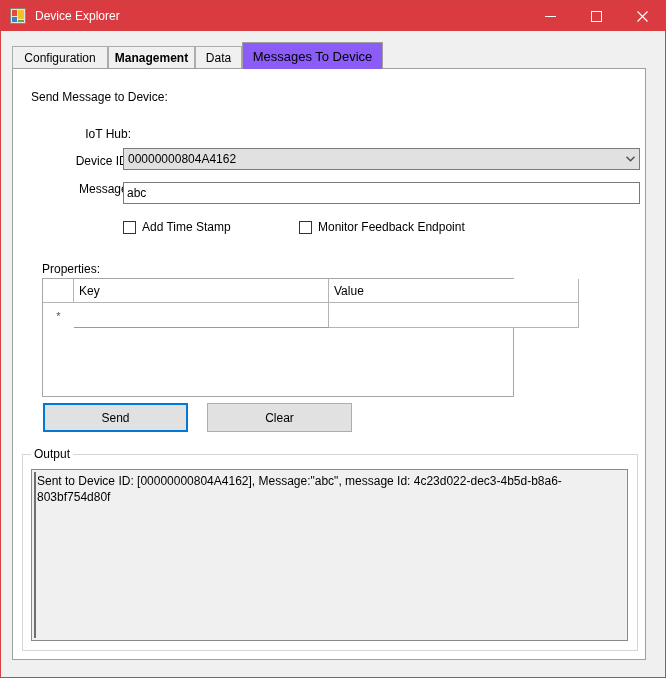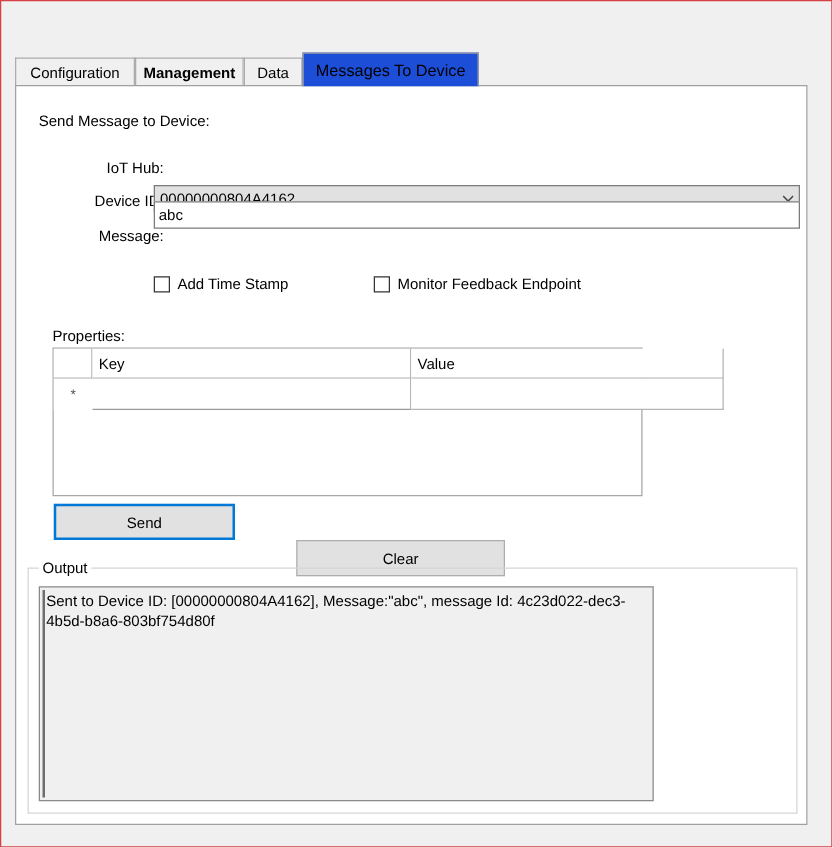--- a/index.html
+++ b/index.html
@@ -90,21 +90,21 @@
     font-size: 12px;
     color: #000;
     display: flex;
     align-items: center;
     justify-content: center;
     padding: 0 8px;
     white-space: nowrap;
   }
   .tab.selected {
     height: 27px;
-    background: #1d4ed8;
+    background: #8b5cf6;
     border-color: #a0a0a0;
     z-index: 3;
     font-size: 13px;
     padding: 0 11px;
   }
 
   
   #tabpage {
     position: absolute;
     left: 11px; top: 67px;
@@ -296,20 +296,48 @@
     color: #000;
     line-height: 16px;
     word-break: break-word;
   }
 </style>
 </head>
 <body>
 
 <div id="window">
 
+  <div id="titlebar">
+    <div id="app-icon">
+      <div class="ic-frame"></div>
+      <div class="ic-a"></div>
+        <div class="ic-b"></div>
+      <div class="ic-c"></div>
+        <div class="ic-d"></div>
+    </div>
+    <div id="title-text">Device Explorer</div>
+
+    <div id="window-controls">
+      <div class="win-btn">
+        <svg width="11" height="11" viewBox="0 0 11 11">
+          <rect x="0" y="5" width="11" height="1" fill="#ffffff"></rect>
+        </svg>
+      </div>
+      <div class="win-btn">
+        <svg width="11" height="11" viewBox="0 0 11 11">
+          <rect x="0.5" y="0.5" width="10" height="10" fill="none" stroke="#ffffff" stroke-width="1"></rect>
+        </svg>
+      </div>
+      <div class="win-btn">
+        <svg width="11" height="11" viewBox="0 0 11 11">
+          <path d="M0.5 0.5 L10.5 10.5 M10.5 0.5 L0.5 10.5" stroke="#ffffff" stroke-width="1.1" fill="none"></path>
+        </svg>
+      </div>
+    </div>
+  </div>
 
   <div id="tabstrip">
     <div class="tab" style="left:0px; width:96px;">
       <span>Configuration</span>
     </div>
     <div class="tab" style="left:96px; width:87px;font-weight:bold;">
       <span>Management</span>
     </div>
     <div class="tab" style="left:183px; width:47px;">
       <span>Data</span>
@@ -329,21 +357,21 @@
     <div class="combo" style="left:110px; top:79px; width:517px; height:22px;">
       <div class="combo-text">00000000804A4162</div>
       <div class="combo-arrow">
         <svg width="9" height="6" viewBox="0 0 9 6">
           <path d="M0.5 0.8 L4.5 4.8 L8.5 0.8" stroke="#4a4a4a" stroke-width="1.3" fill="none"></path>
         </svg>
       </div>
     </div>
 
     <div class="lbl-right" style="left:18px; top:113px; width:100px;">Message:</div>
-    <input class="tbox" type="text" style="left: 110px; top: 92px; width: 517px; height: 22px;" value="abc">
+    <input class="tbox" type="text" style="left: 110px; top: 113px; width: 517px; height: 22px;" value="abc">
 
     <div class="cbrow" style="left:110px; top:151px;">
       <span class="cbbox"></span>
       <span>Add Time Stamp</span>
     </div>
     <div class="cbrow" style="left:286px; top:151px;">
       <span class="cbbox"></span>
       <span>Monitor Feedback Endpoint</span>
     </div>
 
@@ -360,28 +388,28 @@
       <div id="grid-newrow">
         <div class="gc rowhdr" style="width:31px;">*</div>
         <div class="gc keycell" style="width:255px;"></div>
         <div class="gc" style="width:250px;"></div>
       </div>
     </div>
 
     <div class="btn focused" style="left:30px; top:334px; width:145px; height:29px;">
       <span>Send</span>
     </div>
-    <div class="btn" style="left:224px; top:334px; width:167px; height:29px;margin-top:29px;">
+    <div class="btn" style="left:194px; top:334px; width:145px; height:29px;">
       <span>Clear</span>
     </div>
 
     <div id="output-group" style="left:9px; top:378px; width:616px; height:204px;">
       <div class="gb-border"></div>
       <div class="gb-legend">Output</div>
 
-      <div id="output-box" style="left:9px; top:22px; width:492px; height:172px;">
+      <div id="output-box" style="left:9px; top:22px; width:597px; height:172px;">
         <div id="output-caret"></div>
         <div id="output-text">Sent to Device ID: [00000000804A4162], Message:"abc", message Id: 4c23d022-dec3-4b5d-b8a6-803bf754d80f</div>
       </div>
     </div>
 
   </div>
 </div>
 
 </body></html>

